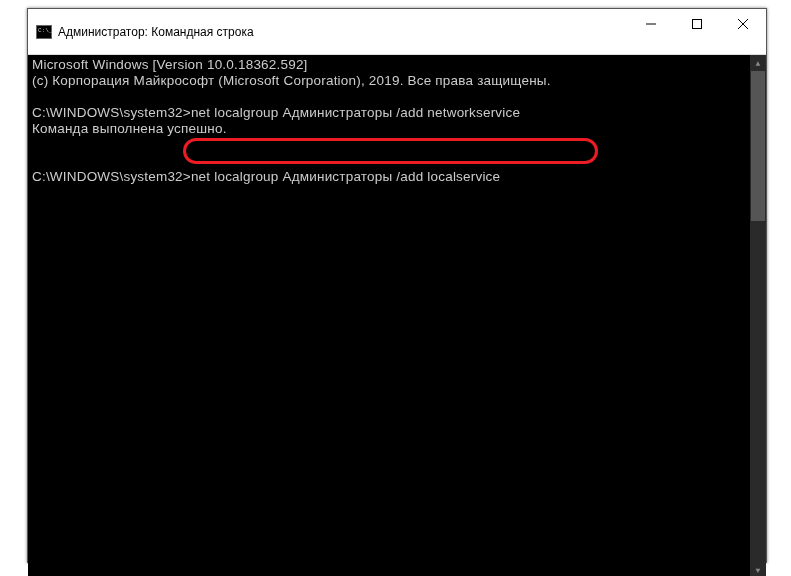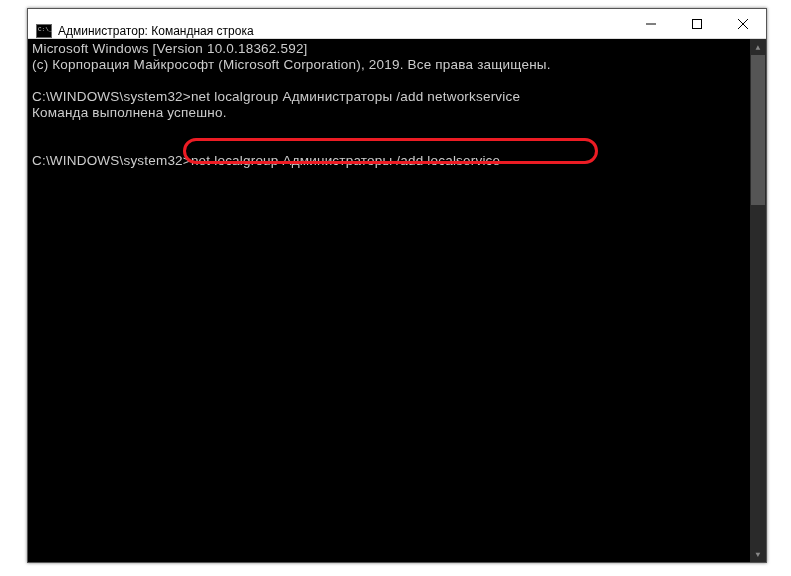--- a/index.html
+++ b/index.html
@@ -14,24 +14,24 @@
       position: absolute;
       left: 27px;
       top: 8px;
       width: 740px;
       height: 555px;
       background: #000000;
       border: 1px solid #555;
       box-shadow: 0 0 3px rgba(0,0,0,0.5);
     }
     .titlebar {
-      height: 30px;
+      height: 46px;
       background: #ffffff;
       display: flex;
-      align-items: flex-end;
+      align-items: center;
       border-bottom: 1px solid #ddd;
     }
     .titlebar-icon {
       width: 16px;
       height: 14px;
       margin-left: 8px;
       margin-right: 6px;
       background: #000;
       border: 1px solid #666;
       position: relative;

